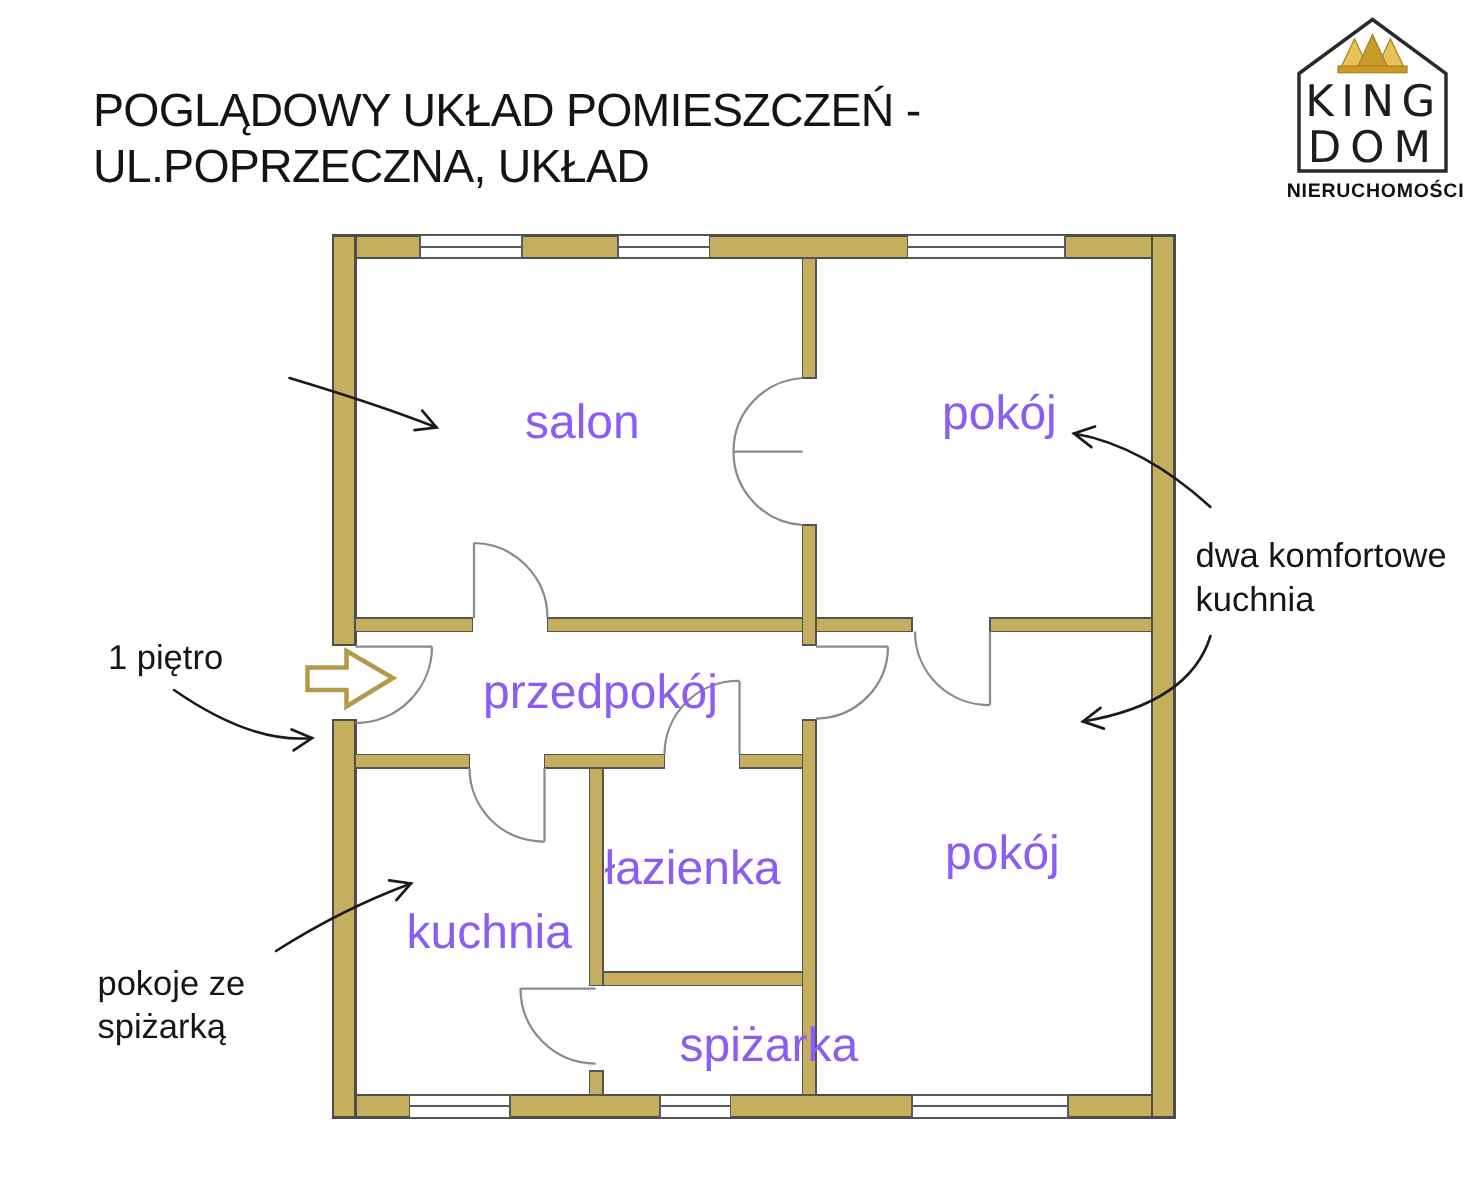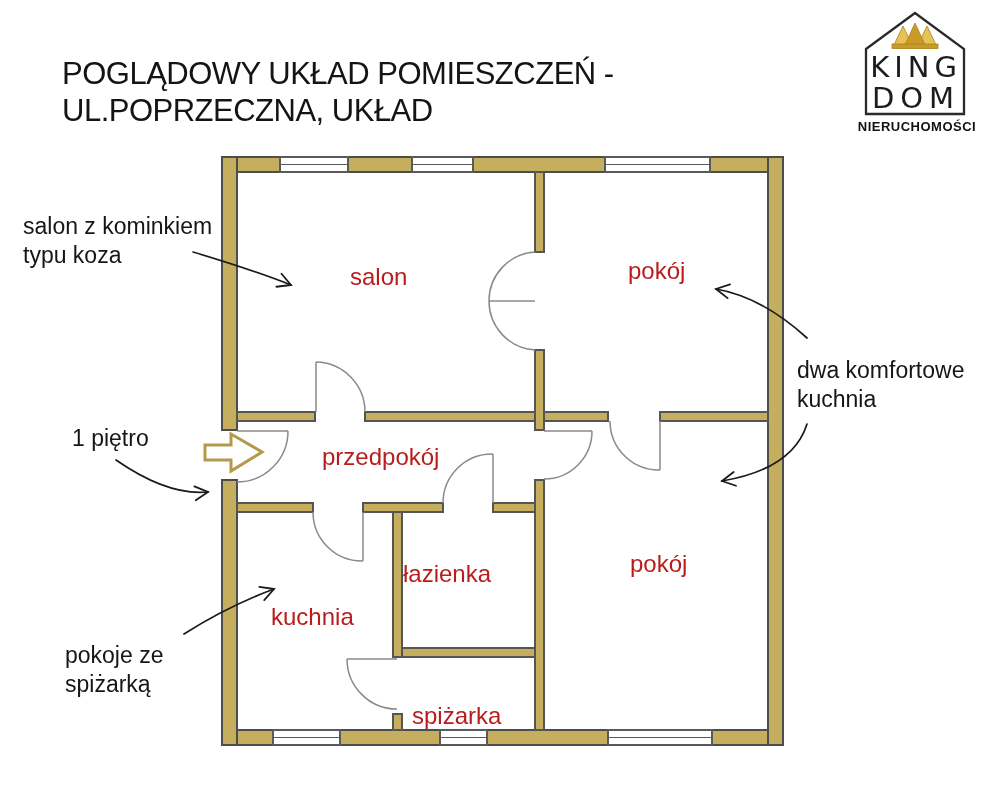--- a/index.html
+++ b/index.html
@@ -8,28 +8,28 @@
     font-family:"Liberation Sans","DejaVu Sans",sans-serif;
     color:#1c1c1c;overflow:hidden;
   }
   #stage{position:absolute;inset:0;width:982px;height:800px;}
   svg.plan{position:absolute;left:0;top:0;}
   .txt{position:absolute;white-space:nowrap;}
   .title{
     left:62px;top:55px;font-size:31px;line-height:1.2;letter-spacing:-0.5px;
     color:#141414;white-space:nowrap;
   }
-  .room-label{font-size:24px;color:#b91c1c;}
+  .room-label{font-size:32px;color:#8b5cf6;}
   .note{font-size:23px;line-height:1.26;color:#161616;}
   .lbl-salon{left:350px;top:263px;}
   .lbl-room-top{left:628px;top:257px;}
   .lbl-hall{left:322px;top:443px;}
   .lbl-bath{left:403px;top:560px;text-align:right;}
   .lbl-kitchen{left:271px;top:603px;}
-  .lbl-pantry{left:412px;top:678px;margin-top:24px;}
+  .lbl-pantry{left:453px;top:678px;}
   .lbl-room-bottom{left:630px;top:550px;}
   .note-salon{left:23px;top:212px;}
   .note-floor{left:72px;top:424px;}
   .note-kitchen{left:65px;top:641px;}
   .note-rooms{left:797px;top:356px;}
 </style>
 </head>
 <body>
 
 <div id="stage">
@@ -163,24 +163,20 @@
   </div>
 
   <div class="txt room-label lbl-salon">salon</div>
   <div class="txt room-label lbl-room-top">pokój</div>
   <div class="txt room-label lbl-hall">przedpokój</div>
   <div class="txt room-label lbl-bath">łazienka</div>
   <div class="txt room-label lbl-kitchen">kuchnia</div>
   <div class="txt room-label lbl-pantry">spiżarka</div>
   <div class="txt room-label lbl-room-bottom">pokój</div>
 
-  <div class="txt note note-salon">
-    <div>salon z kominkiem</div>
-    <div>typu koza</div>
-  </div>
   <div class="txt note note-floor">1 piętro</div>
   <div class="txt note note-kitchen">
     <div>pokoje ze</div>
     <div>spiżarką</div>
   </div>
   <div class="txt note note-rooms">
     <div>dwa komfortowe</div>
     <div>kuchnia</div>
   </div>
 

